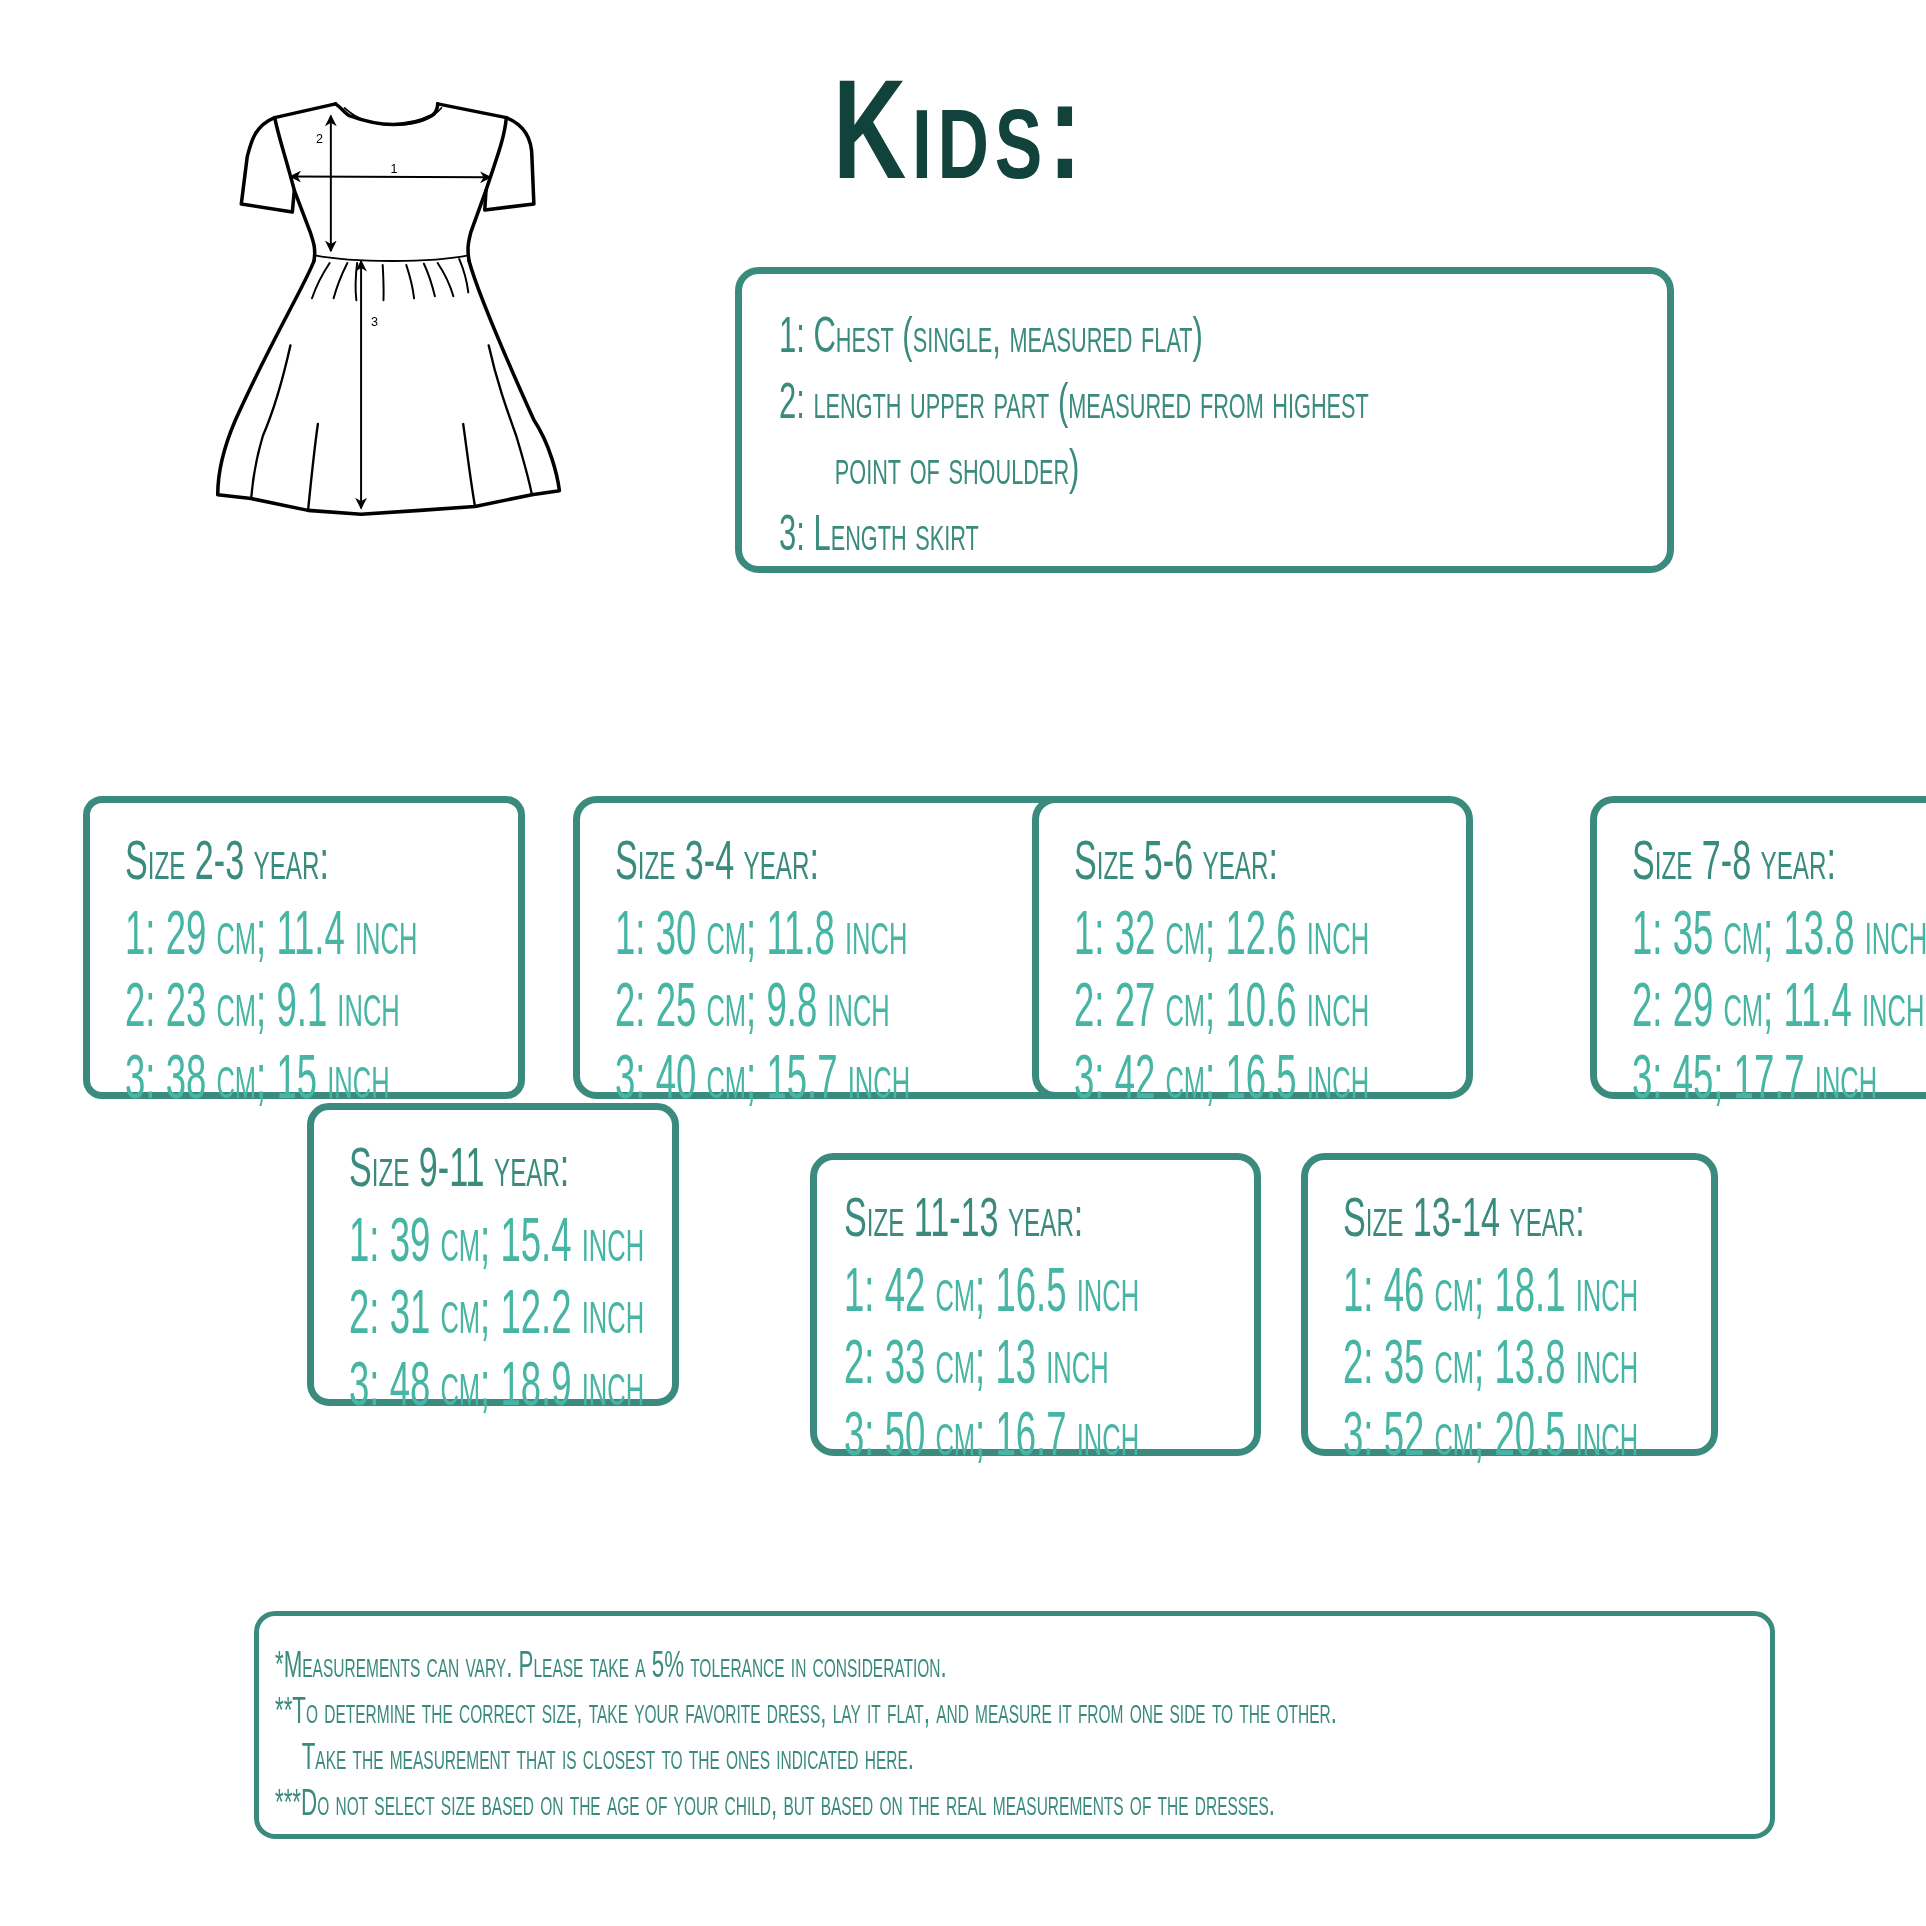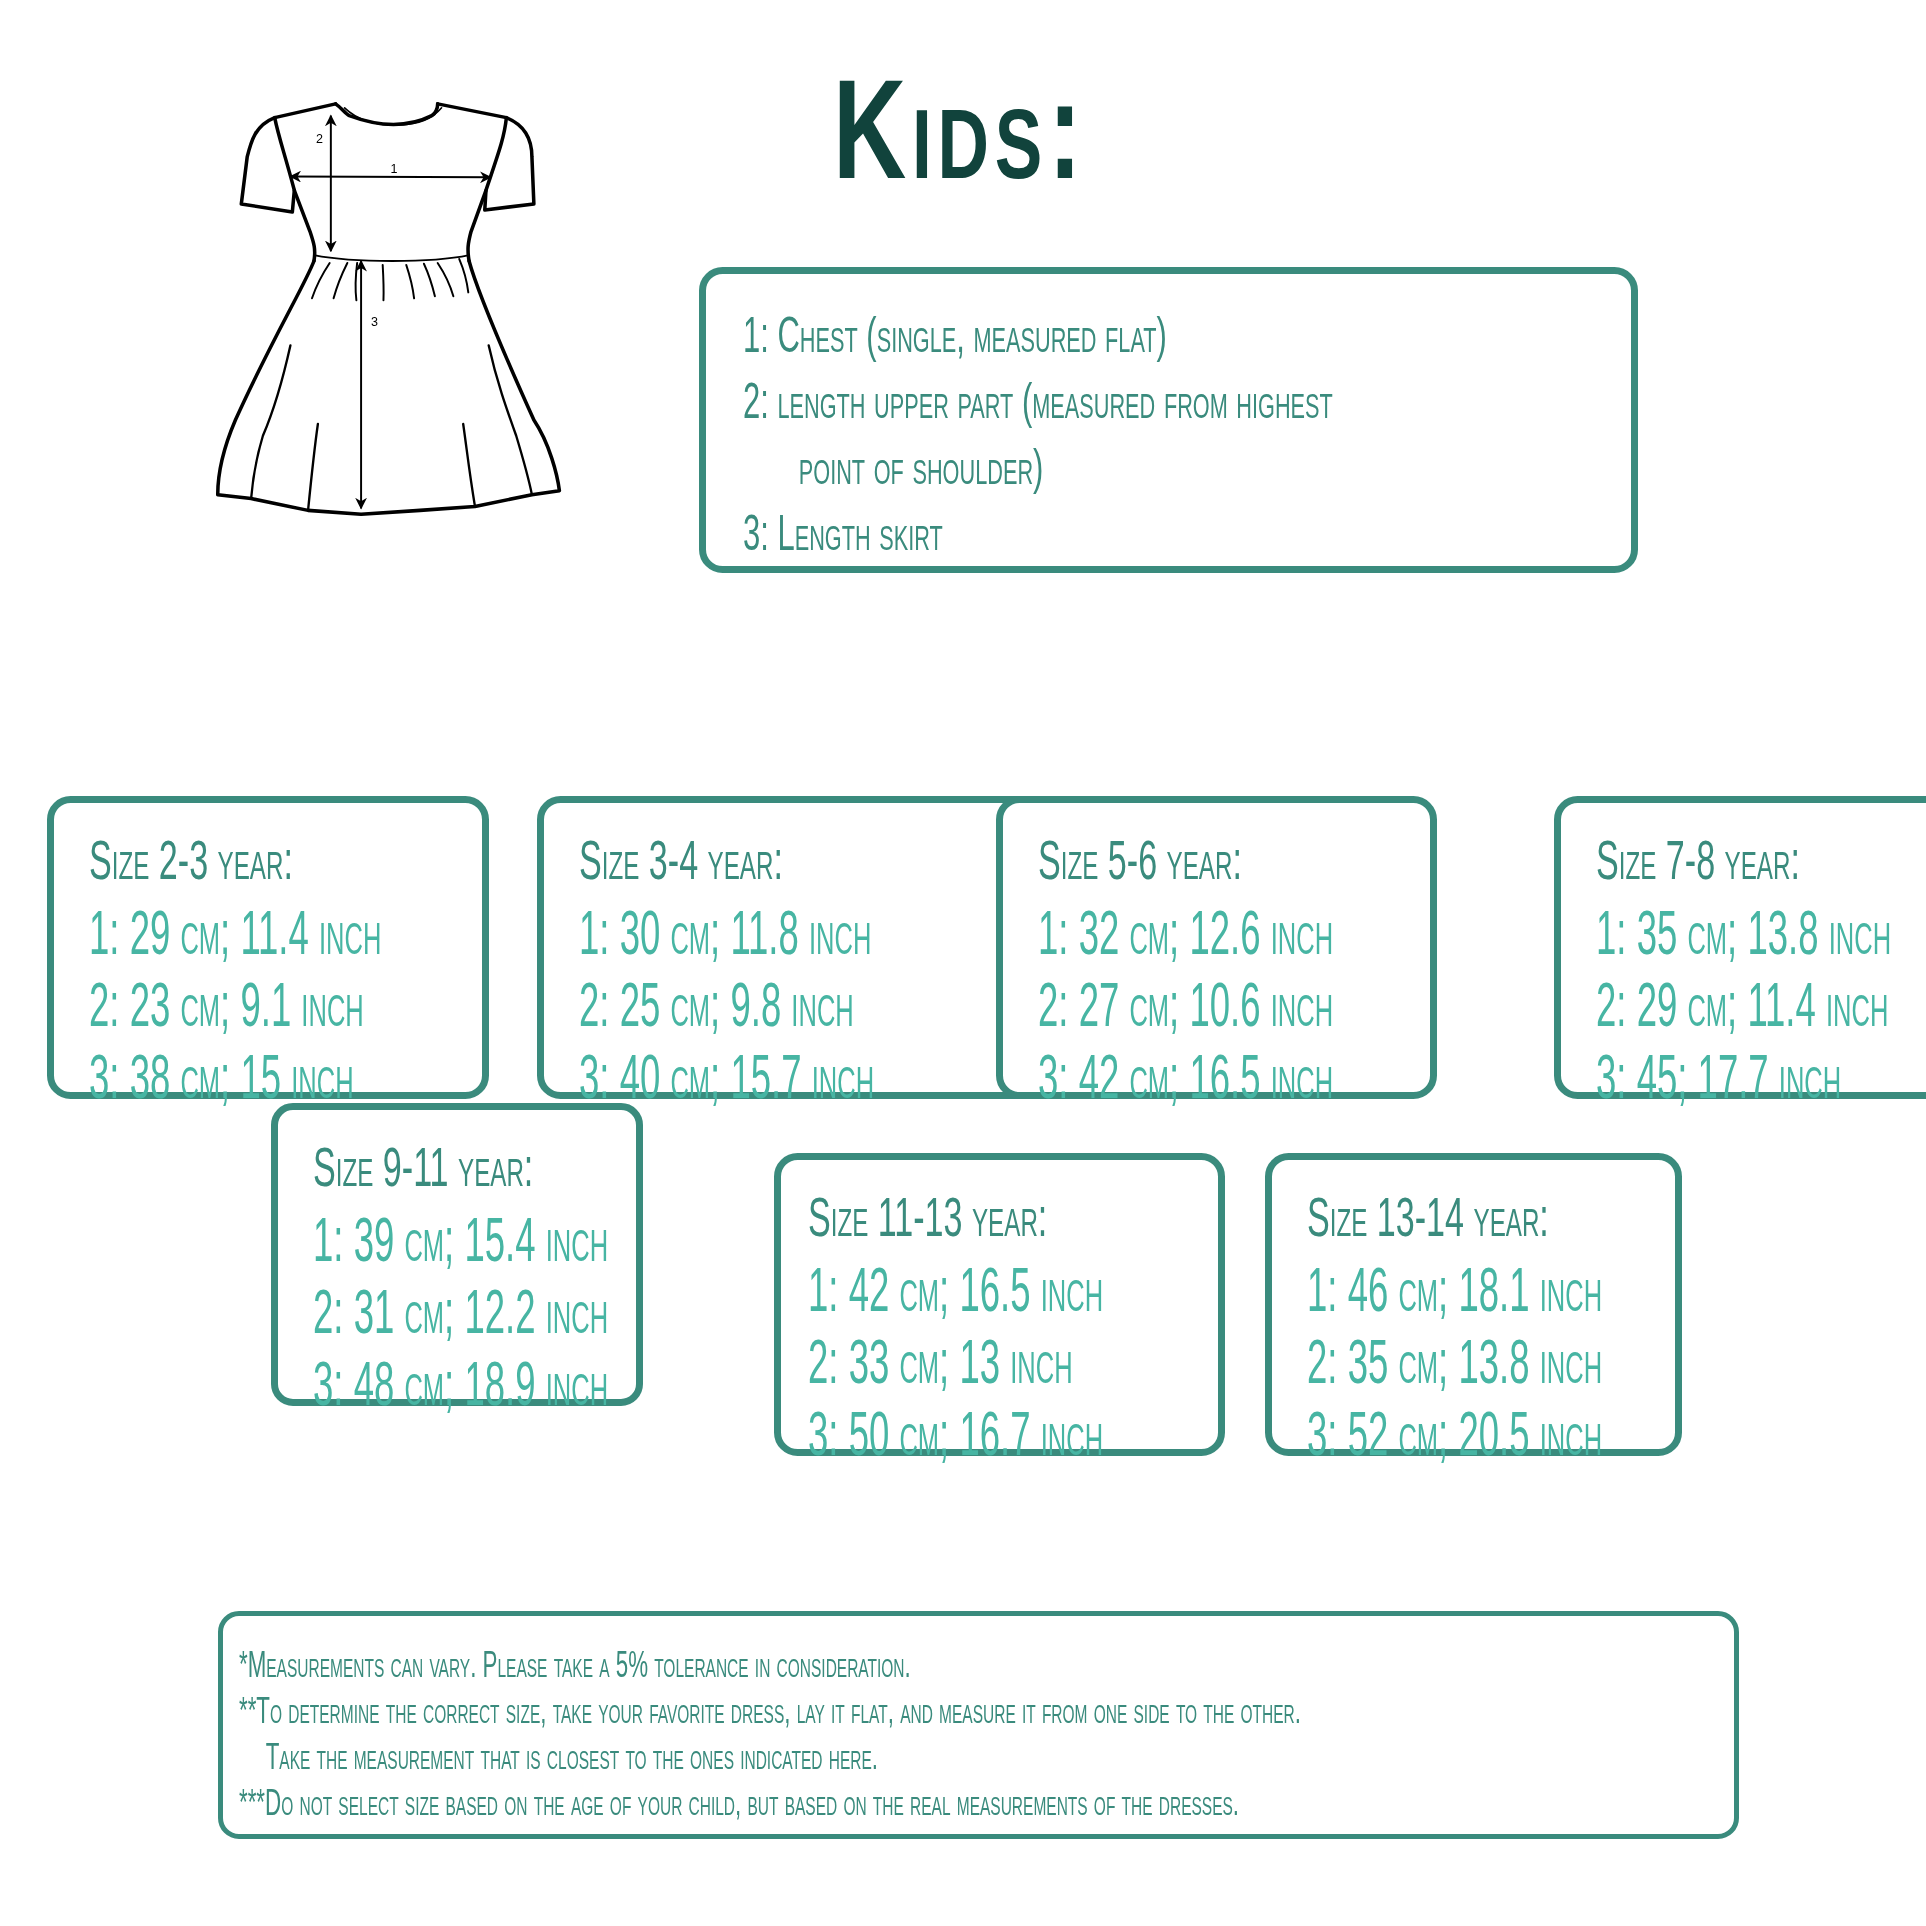--- a/index.html
+++ b/index.html
@@ -1,21 +1,21 @@
 <!DOCTYPE html>
 <html style="font-size:6.3px"><head>
 <meta charset="utf-8">
 <style>
   html, body { margin: 0; padding: 0; background: #ffffff; }
   body { width: 1926px; height: 1926px; position: relative; overflow: hidden;
          font-family: "Liberation Sans", "DejaVu Sans", sans-serif; }
   .title { position: absolute; left: 833px; top: 59px; font-size: 141px; font-weight: bold;
            color: #11433c; letter-spacing: 7.9px; transform: scaleX(0.72); transform-origin: left top;
            font-family: "Liberation Sans", sans-serif; line-height: 1; font-variant: small-caps; }
-  .box { position: absolute; border: 7px solid #3a8b7d; border-radius: 23.6px; background: #fff; box-sizing: border-box; }
+  .box { position: absolute; border: 7px solid #3a8b7d; border-radius: 23.6px; background: #fff; box-sizing: border-box; margin-left: 36px; }
   .legend { left: 699px; top: 267px; width: 939px; height: 306px; padding: 27.5px 0 0 37px; }
   .legend .line { font-size: 50px; color: #3a8b7d; line-height: 66px; white-space: nowrap;
                   transform: scaleX(0.62); transform-origin: left center; font-variant: small-caps; }
   .legend .indent { padding-left: 90px; }
   .size { height: 303px; padding: 21.6px 0 0 35px; }
   .size .head { font-size: 55px; color: #3a8b7d; line-height: 71px; white-space: nowrap;
                 transform: scaleX(0.62); transform-origin: left center; font-variant: small-caps; }
   .size .val { font-size: 63px; color: #47b5a3; line-height: 72px; white-space: nowrap;
                transform: scaleX(0.58); transform-origin: left center; font-variant: small-caps; }
   .notes { left: 218px; top: 1611px; width: 1521px; height: 228px; padding: 25.5px 0 0 15.7px; border-width: 5.5px; border-radius: 21px; }
@@ -75,21 +75,21 @@
   <text x="445" y="580" font-size="32" font-family="Liberation Sans, sans-serif">3</text>
 </svg>
 
 <div class="box legend">
   <div class="line">1: Chest (single, measured flat)</div>
   <div class="line">2: length upper part (measured from highest</div>
   <div class="line indent">point of shoulder)</div>
   <div class="line">3: Length skirt</div>
 </div>
 
-<div class="box size" style="left:47px; top:796px; width:442px;">
+<div class="box size" style="left:47px; top:796px; width:442px;border-radius:19px;">
   <div class="head">Size 2-3 year:</div>
   <div class="val">1: 29 cm; 11.4 inch</div>
   <div class="val">2: 23 cm; 9.1 inch</div>
   <div class="val">3: 38 cm; 15 inch</div>
 </div>
 <div class="box size" style="left:537px; top:796px; width:524px;">
   <div class="head">Size 3-4 year:</div>
   <div class="val">1: 30 cm; 11.8 inch</div>
   <div class="val">2: 25 cm; 9.8 inch</div>
   <div class="val">3: 40 cm; 15.7 inch</div>

